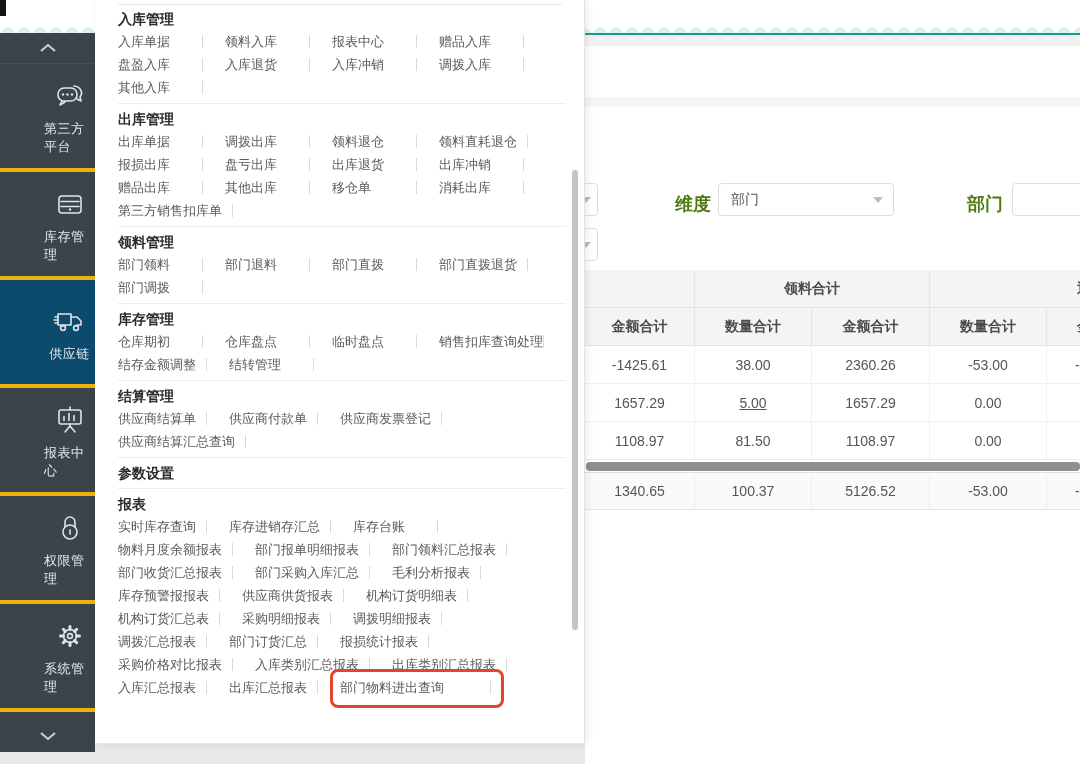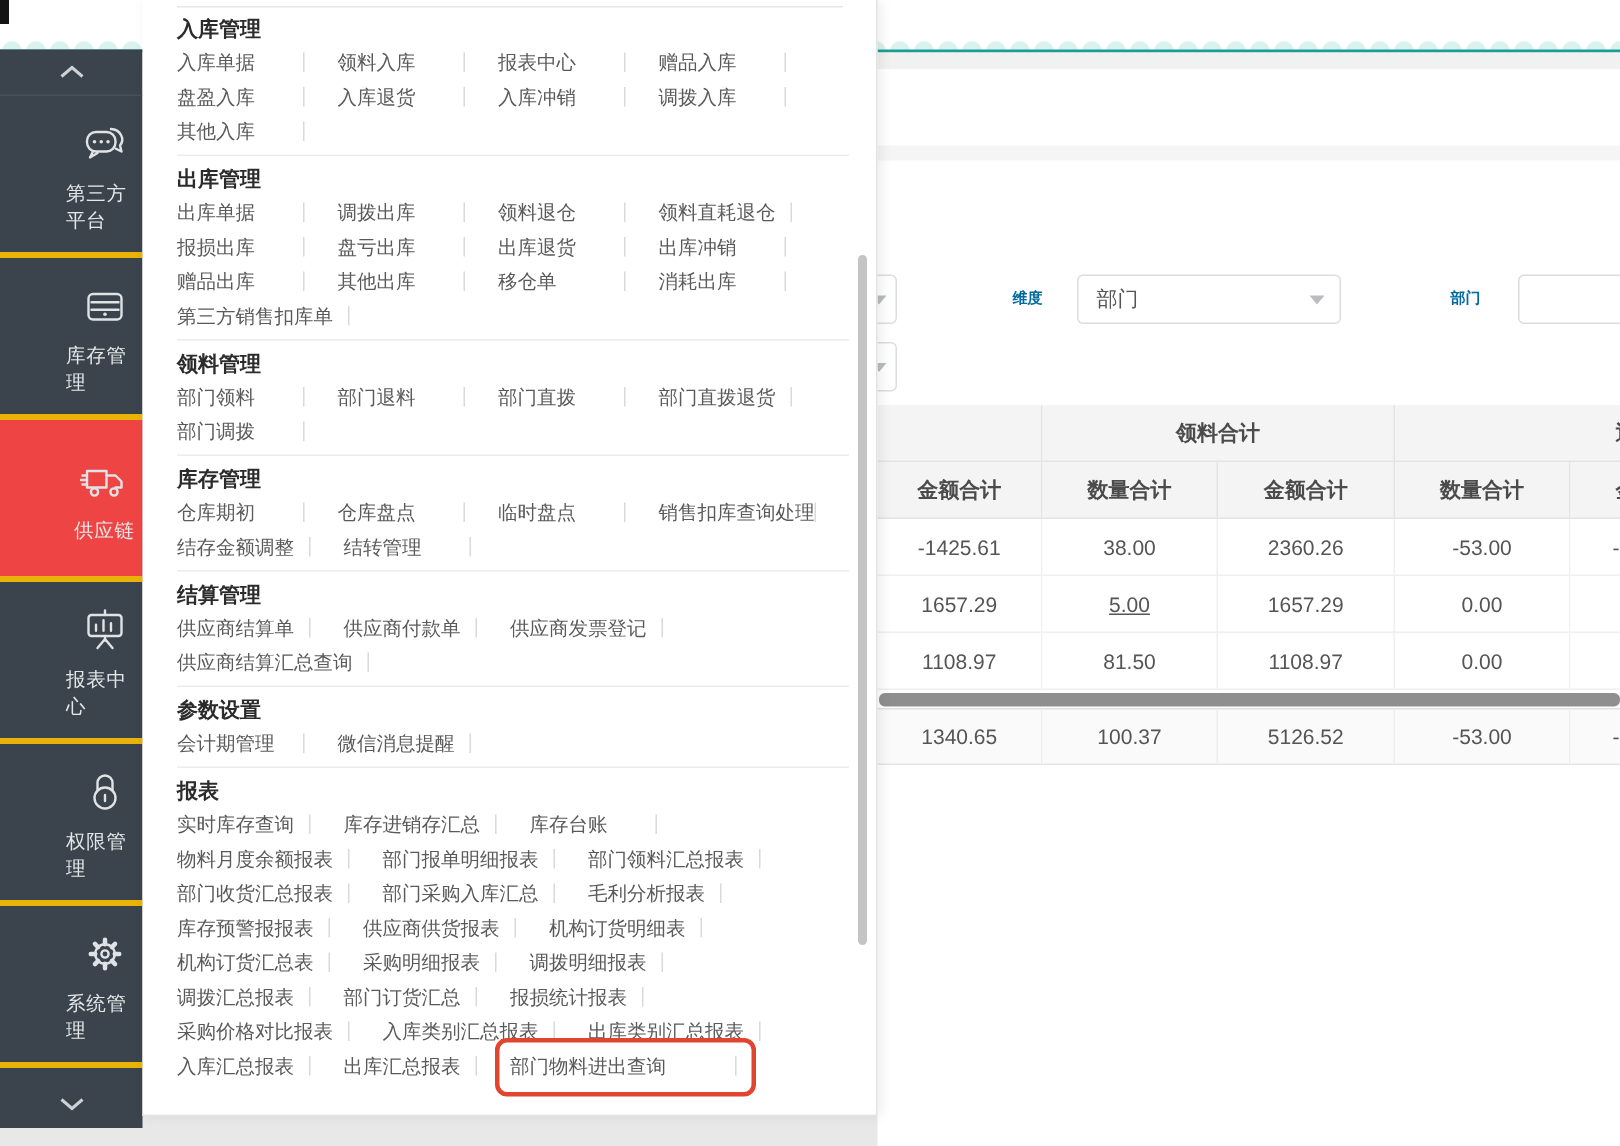--- a/index.html
+++ b/index.html
@@ -16,21 +16,21 @@
   .band1{position:absolute;left:0;top:35px;width:1080px;height:11px;background:#f1f1f1;z-index:1;}
   .band2{position:absolute;left:585px;top:97px;width:495px;height:10px;background:#f5f5f5;z-index:1;}
 
   
   .cut-select{position:absolute;width:118px;height:33px;background:#fff;border:1px solid #ddd;border-radius:4px;z-index:2;box-sizing:border-box;}
   .cut-select .tri{position:absolute;right:6px;top:13px;}
   .s1{left:480px;top:183px;} .s2{left:480px;top:228px;}
   .tri{width:0;height:0;border-left:5px solid transparent;border-right:5px solid transparent;border-top:6px solid #b9bdc1;display:inline-block;}
 
   
-  .filter-label{position:absolute;font-size:10px;font-weight:bold;color:#0369a1;z-index:2;}
+  .filter-label{position:absolute;font-size:18px;font-weight:bold;color:#4d7c0f;z-index:2;}
   .lbl-dim{left:675px;top:192px;}
   .lbl-dept{left:967px;top:192px;}
   .select-box{position:absolute;left:718px;top:183px;width:176px;height:33px;background:#fff;border:1px solid #dcdcdc;border-radius:4px;z-index:2;box-sizing:border-box;display:flex;align-items:center;justify-content:space-between;padding:0 10px 0 12px;font-size:14px;color:#555;}
   .input-box{position:absolute;left:1012px;top:183px;width:160px;height:33px;background:#fff;border:1px solid #dcdcdc;border-radius:4px;z-index:2;box-sizing:border-box;}
 
   
   .table{position:absolute;left:585px;top:270px;width:700px;z-index:2;font-size:14px;color:#555;}
   .trow{display:flex;}
   .tcell{box-sizing:border-box;height:38px;display:flex;align-items:center;justify-content:center;border-right:1px solid #e8e8e8;border-bottom:1px solid #e8e8e8;}
   .ghead .tcell,.shead .tcell{background:#f4f4f4;color:#4b4b4b;font-weight:bold;border-right:1px solid #e3e3e3;border-bottom:1px solid #e3e3e3;text-align:right;}
@@ -39,21 +39,21 @@
   .sumrow{position:absolute;left:585px;top:472px;width:700px;z-index:2;font-size:14px;color:#555;}
   .sumrow .tcell{background:#fafafa;border-top:1px solid #e0e0e0;border-bottom:1px solid #e4e4e4;border-right:1px solid #ededed;}
   .tcell.left-clip{justify-content:flex-start;padding-left:28px;}
   .h-scrollbar{position:absolute;left:586px;top:462px;width:494px;height:9px;background:#8f8f8f;border-radius:4px;z-index:3;}
 
   
   .sidebar{position:absolute;left:0;top:33px;width:95px;height:719px;background:#3b444c;z-index:10;}
   .collapse-btn{height:30px;display:flex;align-items:center;justify-content:center;border-bottom:1px solid #474f57;cursor:pointer;}
   .side-item{height:104px;display:flex;flex-direction:column;align-items:center;justify-content:center;gap:9px;border-bottom:4px solid #eab308;cursor:pointer;padding-left:44px;}
   .side-item .lbl{font-size:13px;color:#e4e7e9;letter-spacing:.5px;}
-  .side-item.active{background:#ef4444;}
+  .side-item.active{background:#0c4a6e;}
   .expand-btn{position:absolute;bottom:4px;left:0;width:95px;height:24px;display:flex;align-items:center;justify-content:center;}
   .chev{stroke:#cdd2d6;stroke-width:2;fill:none;}
 
   
   .flyout{position:absolute;left:95px;top:0;width:490px;height:744px;background:#fff;z-index:20;border-right:1px solid #e2e2e2;box-shadow:2px 0 8px rgba(0,0,0,.08);box-sizing:border-box;padding:4px 0 0 23px;overflow:hidden;border-bottom:1px solid #e6e6e6;}
   .flyout-topline{position:absolute;left:23px;top:4px;width:444px;height:1px;background:#e6e6e6;}
   .msection{padding:5px 0 4px 0;border-bottom:1px solid #ececec;margin-right:18px;}
   .msection:last-child{border-bottom:none;}
   .mtitle{font-size:14px;font-weight:bold;color:#2b2b2b;line-height:20px;margin-bottom:1px;}
   .mrow{display:flex;align-items:center;height:23px;}
@@ -319,26 +319,20 @@
             <span class="mi">供应商发票登记</span>
             <span class="pipe"></span>
           </div>
           <div class="mrow">
             <span class="mi">供应商结算汇总查询</span>
             <span class="pipe"></span>
           </div>
         </div>
         <div class="msection">
           <div class="mtitle">参数设置</div>
-          <div class="mrow">
-            <span class="mi">会计期管理</span>
-            <span class="pipe"></span>
-            <span class="mi">微信消息提醒</span>
-            <span class="pipe"></span>
-          </div>
         </div>
         <div class="msection">
           <div class="mtitle">报表</div>
           <div class="mrow">
             <span class="mi">实时库存查询</span>
             <span class="pipe"></span>
             <span class="mi">库存进销存汇总</span>
             <span class="pipe"></span>
             <span class="mi">库存台账</span>
             <span class="pipe"></span>

